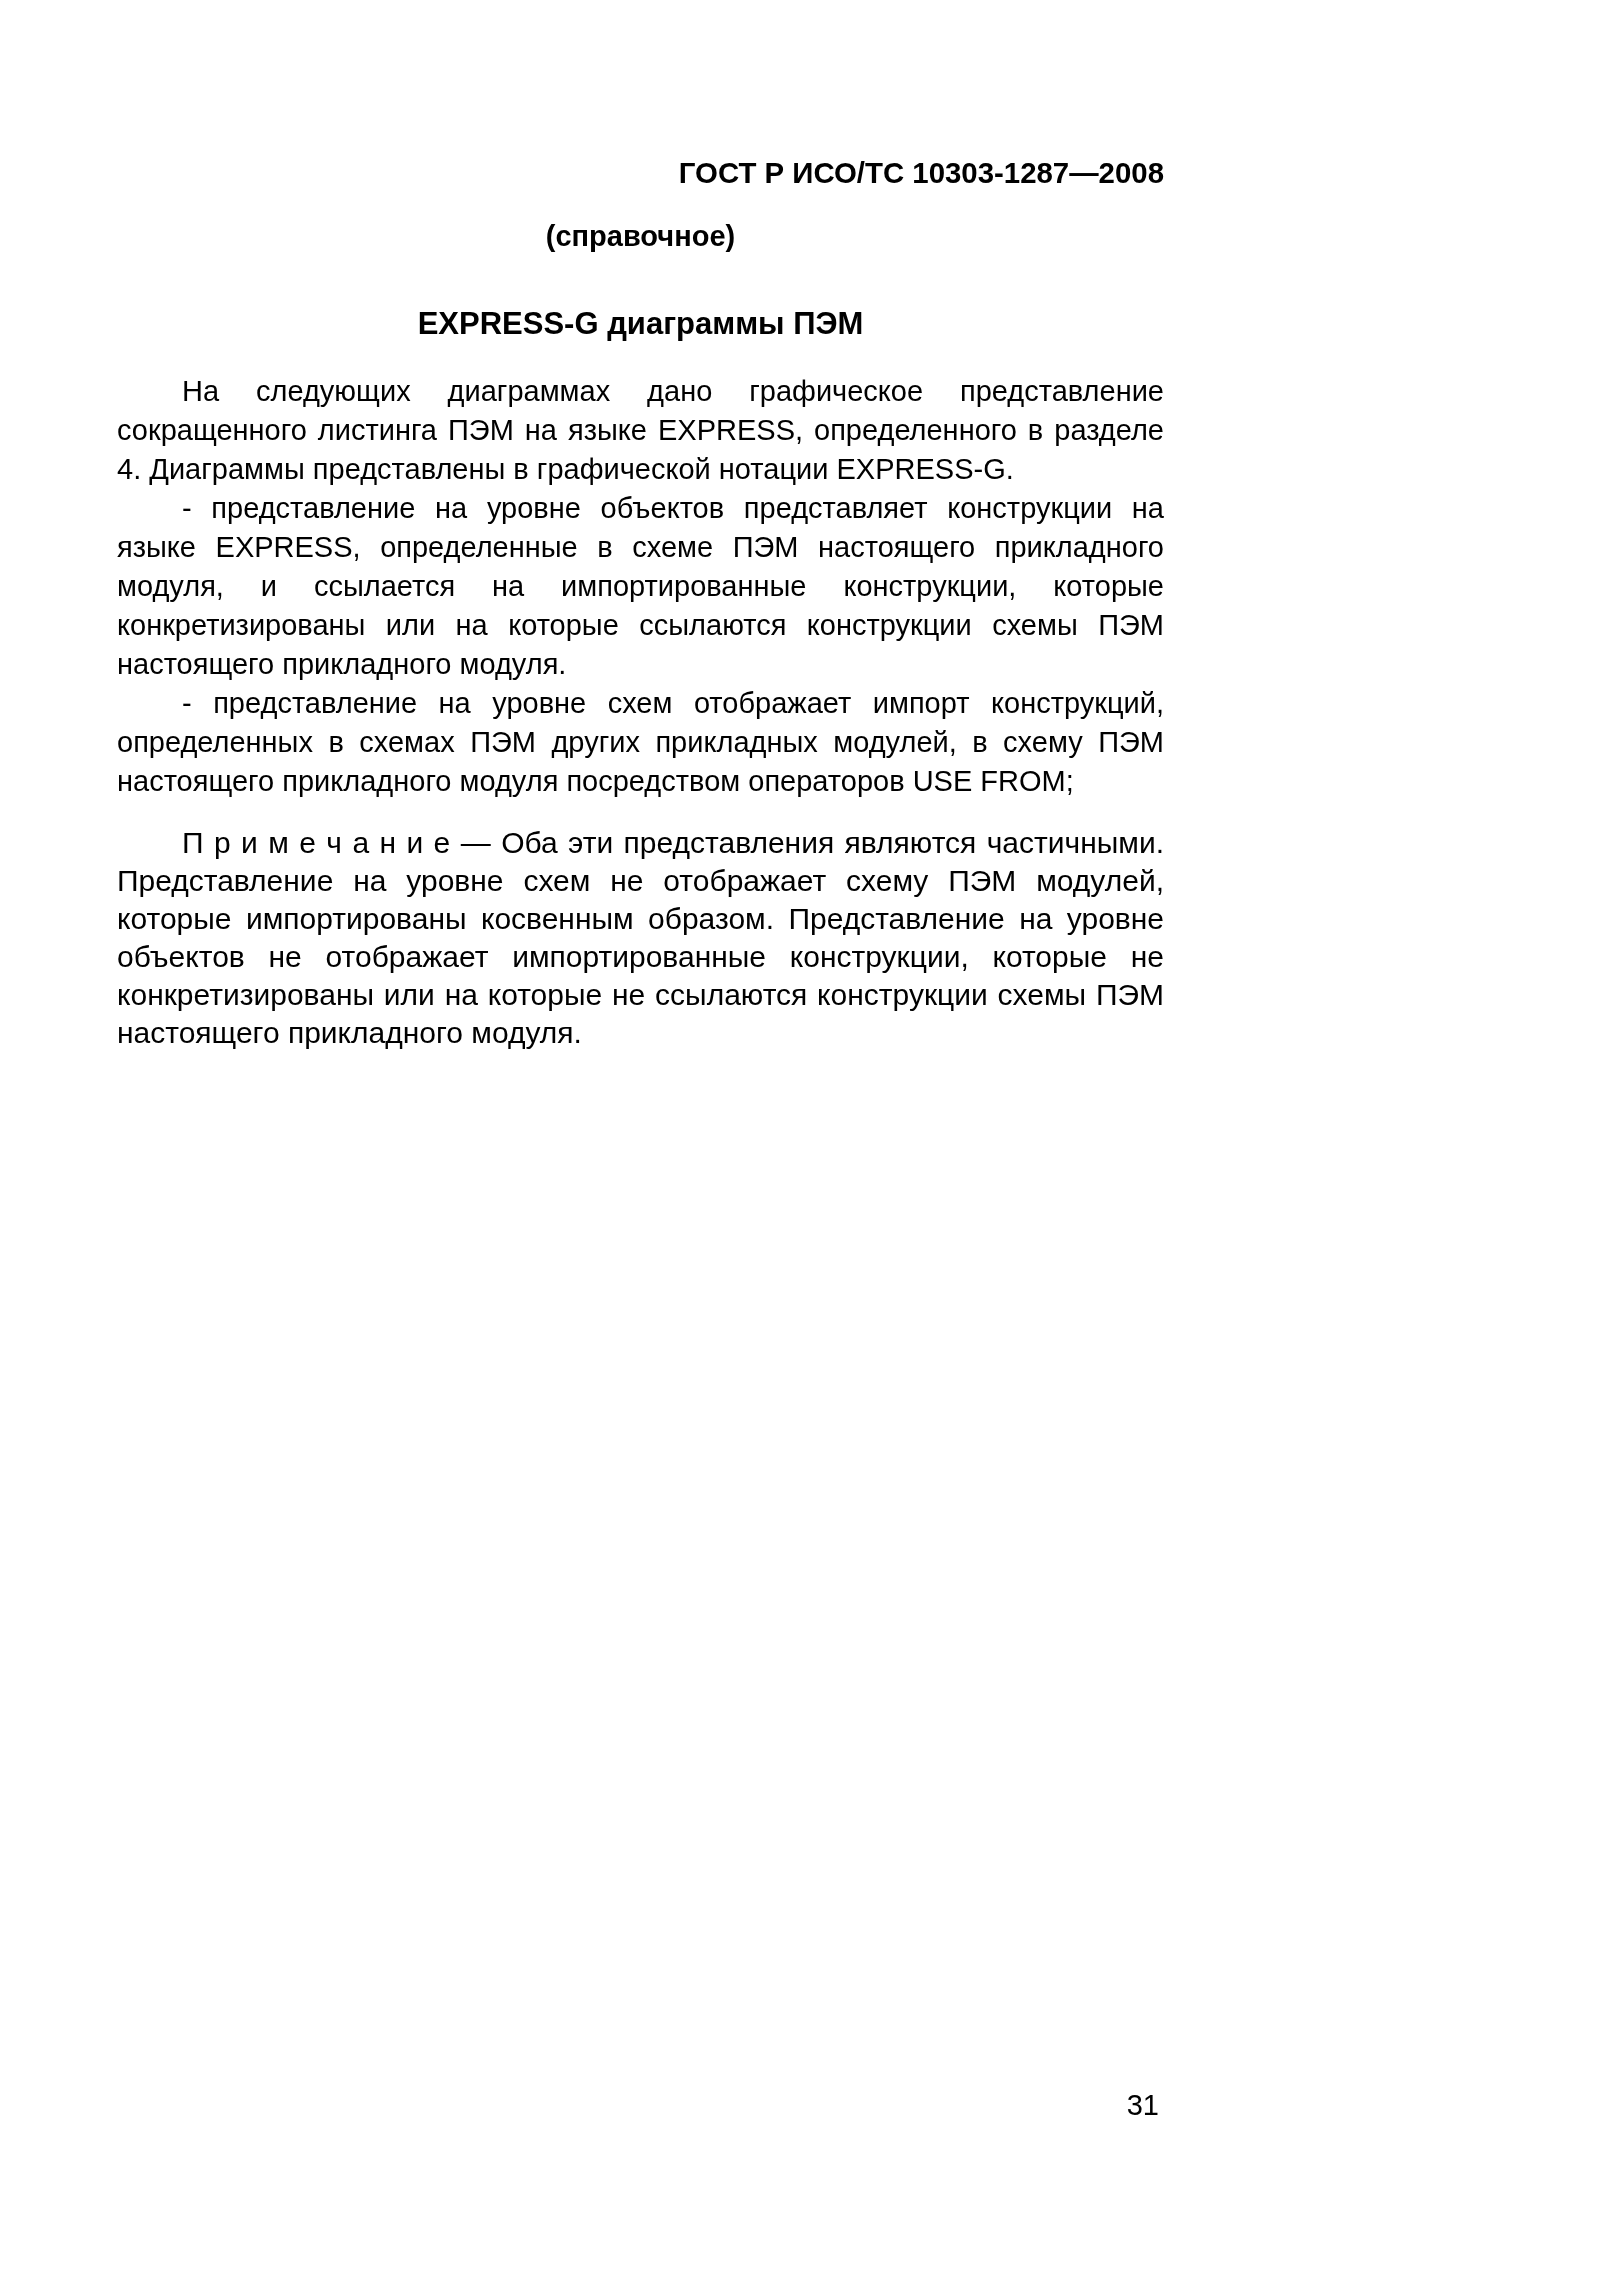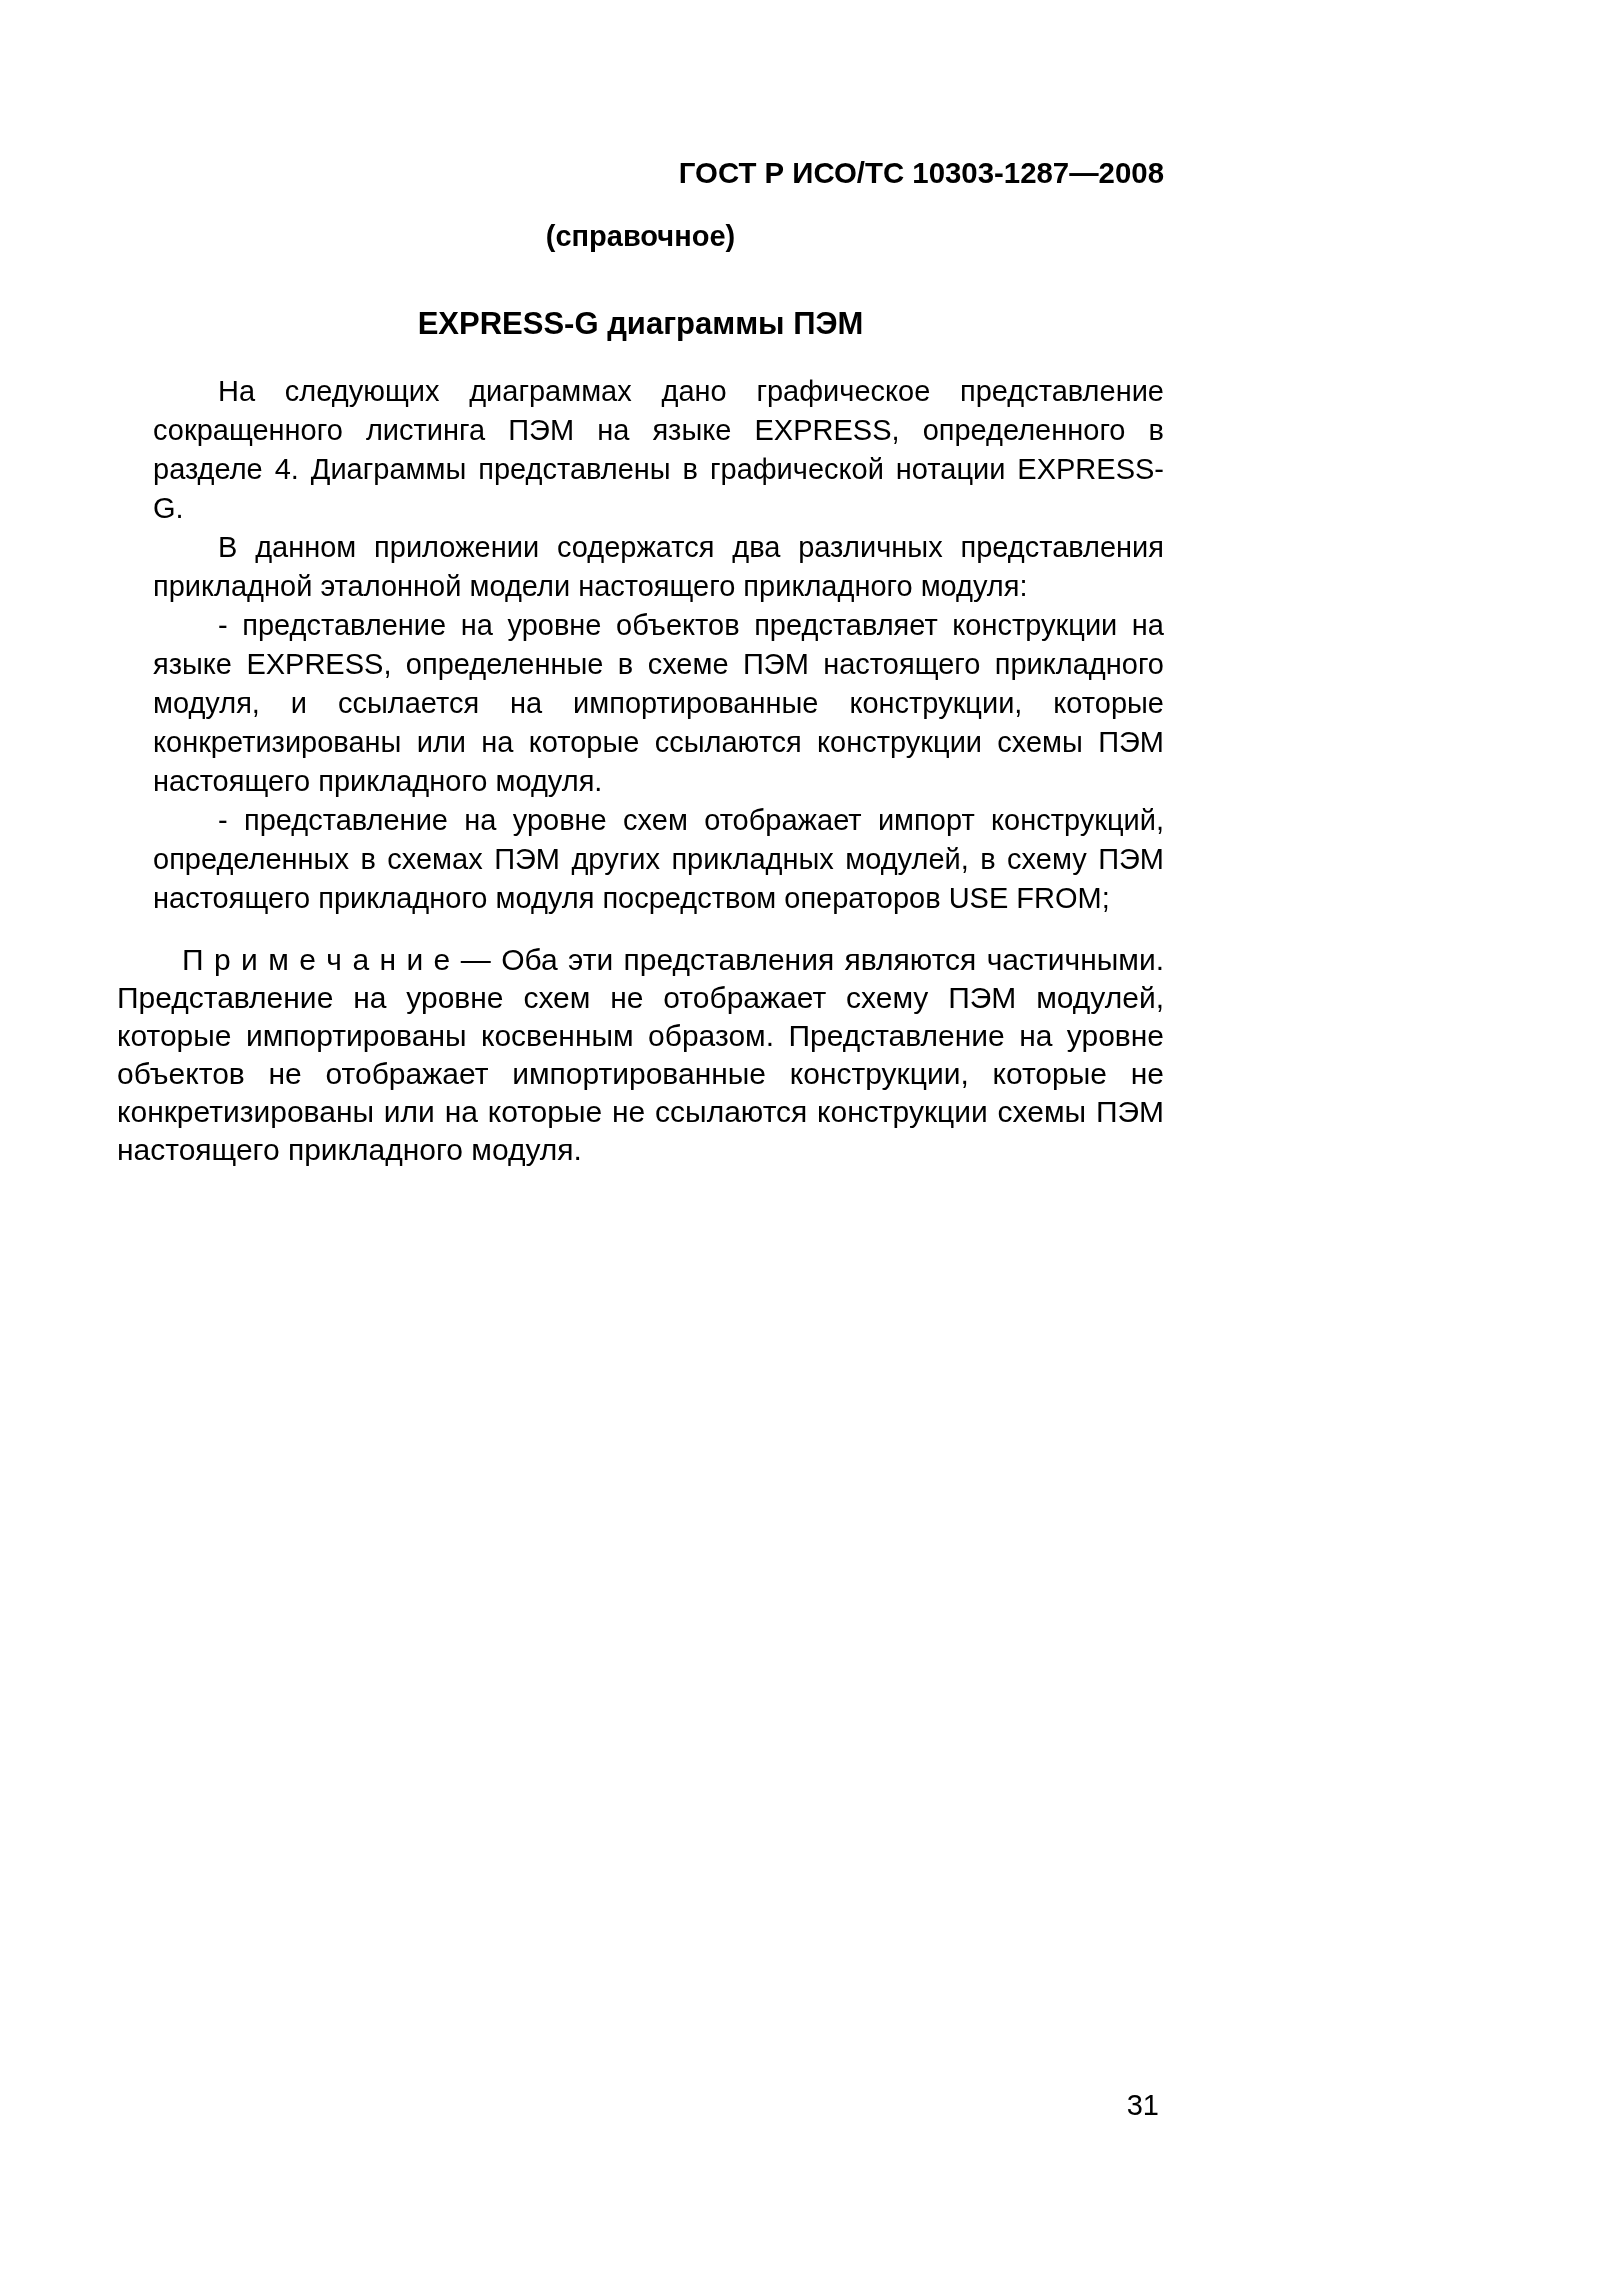--- a/index.html
+++ b/index.html
@@ -43,21 +43,20 @@
     font-weight: bold;
     font-size: 31px;
     line-height: 37px;
   }
   .body-block {
     margin-top: 30px;
   }
   .body-p {
     text-align: justify;
     text-indent: 65px;
-    margin-left: 36px;
   }
   .note-p {
     margin-top: 23px;
     text-align: justify;
     text-indent: 65px;
     font-size: 30px;
     line-height: 38px;
   }
   .ref-p {
     margin-top: 13px;
@@ -81,21 +80,20 @@
   <div class="doc-header">ГОСТ Р ИСО/ТС 10303-1287—2008</div>
 
   <div class="annex-heading">
     <div>(справочное)</div>
   </div>
 
   <h1 class="doc-title">EXPRESS-G диаграммы ПЭМ</h1>
 
   <div class="body-block">
     <p class="body-p">На следующих диаграммах дано графическое представление сокращенного листинга ПЭМ на языке EXPRESS, определенного в разделе 4. Диаграммы представлены в графической нотации EXPRESS-G.</p>
-    <p class="body-p">В данном приложении содержатся два различных представления прикладной эталонной модели настоящего прикладного модуля:</p>
     <p class="body-p">- представление на уровне объектов представляет конструкции на языке EXPRESS, определенные в схеме ПЭМ настоящего прикладного модуля, и ссылается на импортированные конструкции, которые конкретизированы или на которые ссылаются конструкции схемы ПЭМ настоящего прикладного модуля.</p>
     <p class="body-p">- представление на уровне схем отображает импорт конструкций, определенных в схемах ПЭМ других прикладных модулей, в схему ПЭМ настоящего прикладного модуля посредством операторов USE FROM;</p>
     <p class="note-p">П р и м е ч а н и е — Оба эти представления являются частичными. Представление на уровне схем не отображает схему ПЭМ модулей, которые импортированы косвенным образом. Представление на уровне объектов не отображает импортированные конструкции, которые не конкретизированы или на которые не ссылаются конструкции схемы ПЭМ настоящего прикладного модуля.</p>
   </div>
 
   <div class="page-number">31</div>
 
 </div>
 
 

